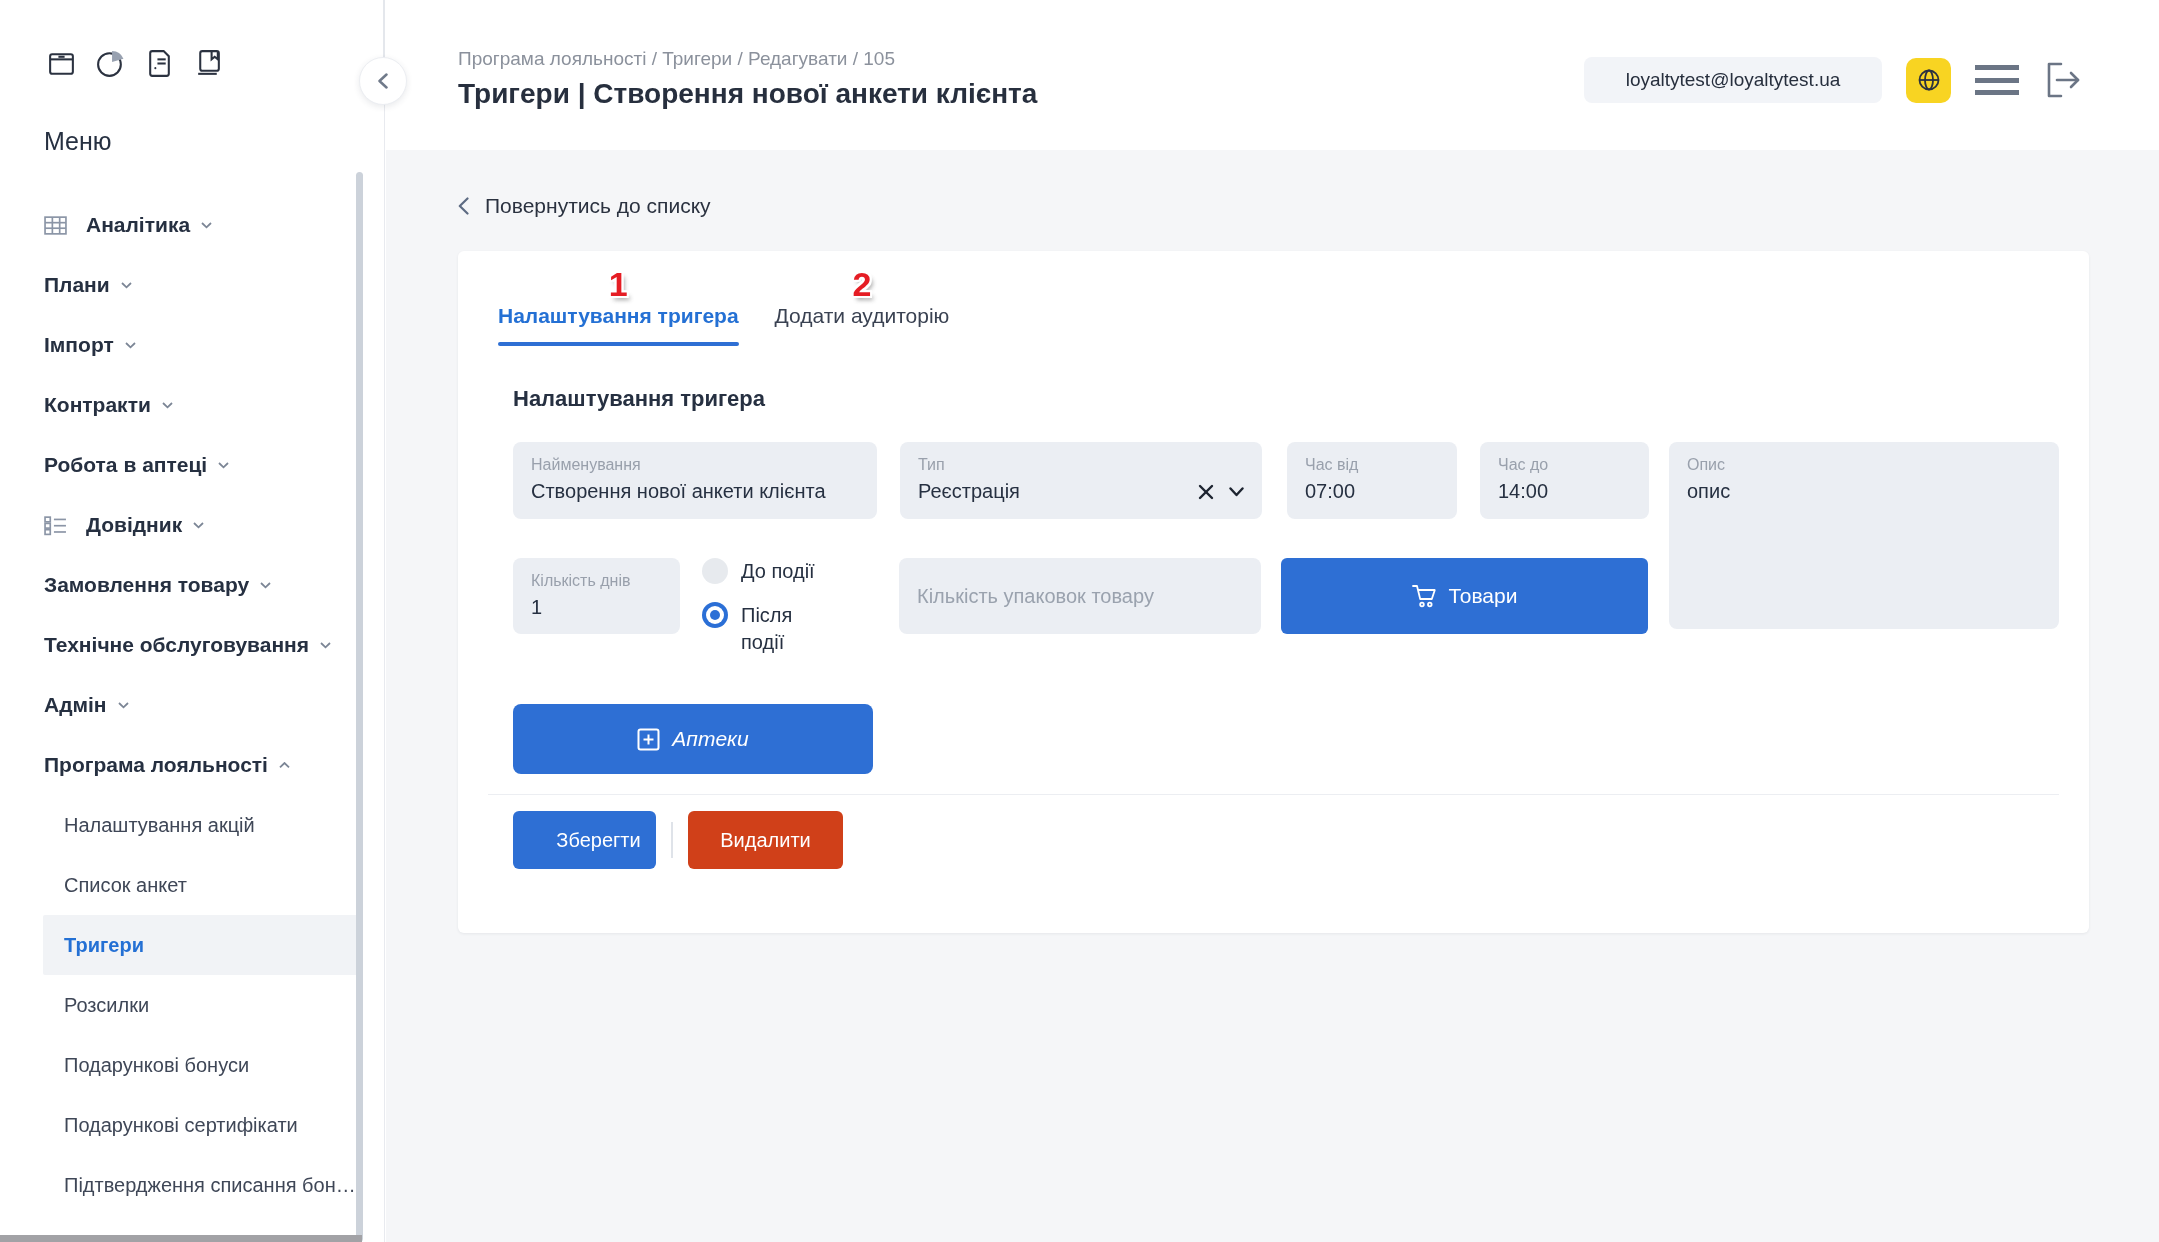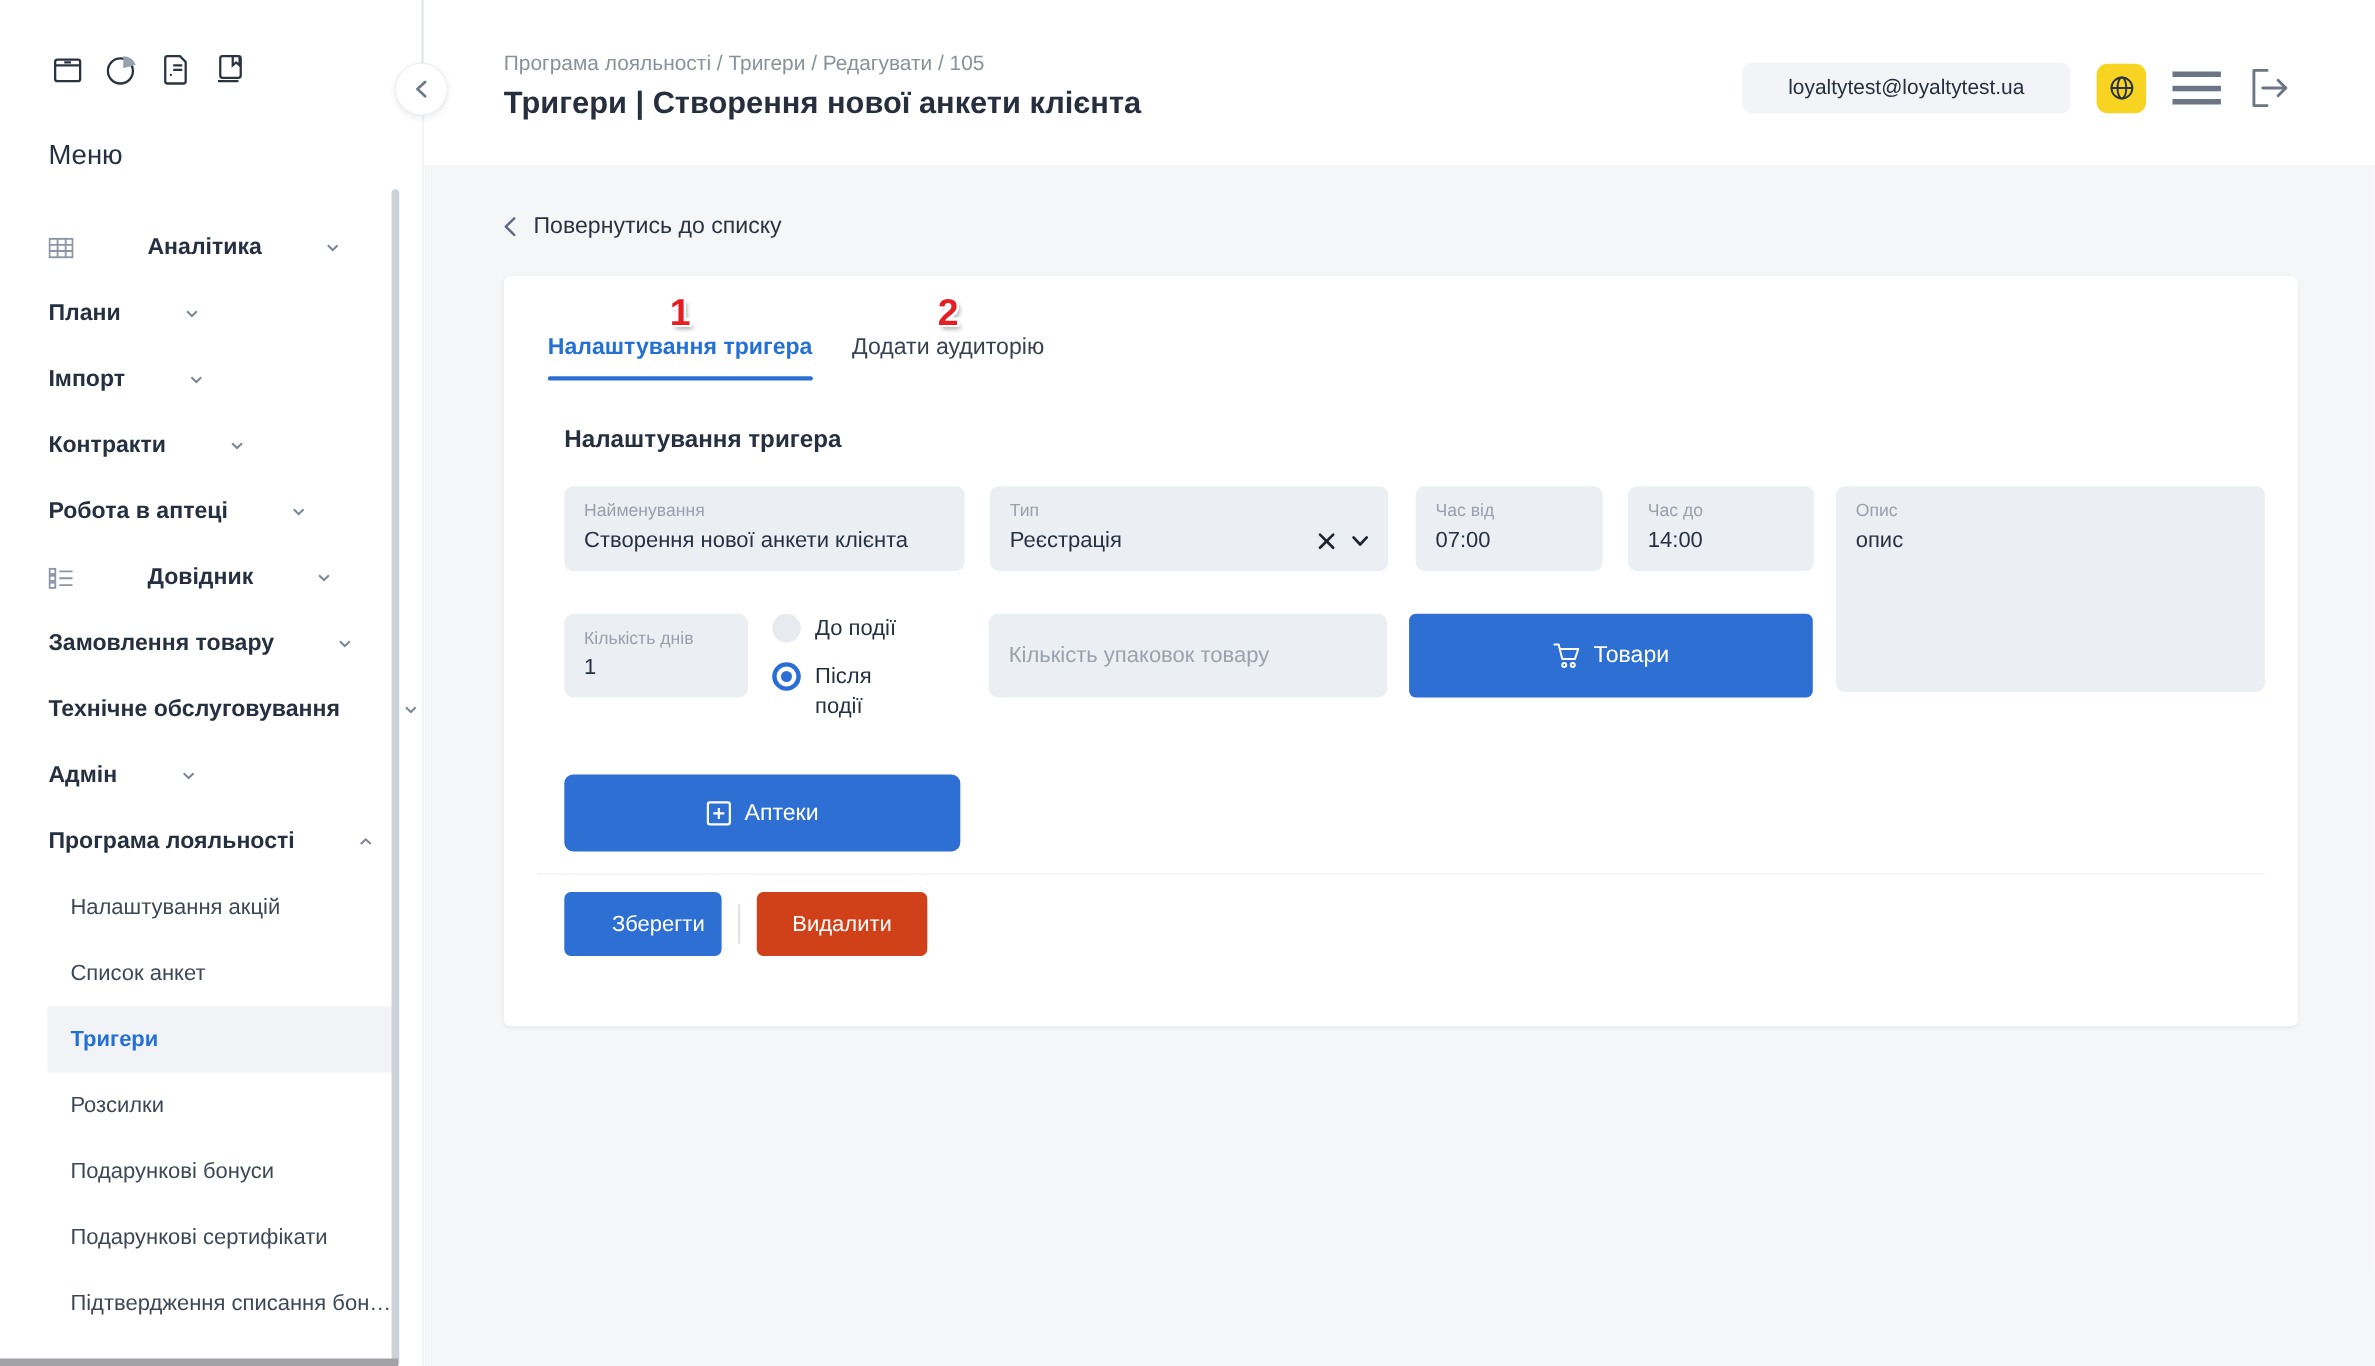--- a/index.html
+++ b/index.html
@@ -14,21 +14,21 @@
   
   .sidebar {
     position:absolute; left:0; top:0; width:385px; height:1242px;
     background:#ffffff; border-right:1px solid #e8eaef; overflow:hidden;
   }
   .side-icons { display:flex; gap:18px; padding:48px 0 0 46px; }
   .side-icons .ico { width:31px; height:31px; display:inline-flex; align-items:center; justify-content:center; cursor:pointer; }
   .menu-title { font-size:25px; font-weight:500; color:#263041; margin:48px 0 0 44px; }
   .nav { margin-top:39px; }
   .nav-item {
-    height:60px; display:flex; align-items:center; padding-left:44px; cursor:pointer;gap:48px;
+    height:60px; display:flex; align-items:center; padding-left:44px; cursor:pointer;
   }
   .nav-item .nav-ico { width:24px; height:24px; margin-right:18px; display:inline-flex; align-items:center; }
   .nav-label { font-size:21px; font-weight:700; color:#263041; white-space:nowrap; }
   .chev { margin-left:11px; display:inline-flex; align-items:center; }
   .sub-item {
     height:60px; display:flex; align-items:center; padding-left:64px; cursor:pointer;
     font-size:20px; color:#3f4757; white-space:nowrap;
   }
   .sub-item.active { position:relative; }
   .sub-item.active .sub-bg {
@@ -124,21 +124,21 @@
     font-family:"Liberation Sans", sans-serif; font-size:20px; color:#263041;
   }
   .packs-input::placeholder { color:#9aa2ae; opacity:1; }
   .btn { border:none; color:#ffffff; font-family:"Liberation Sans", sans-serif; cursor:pointer; }
   .btn-products {
     width:367px; height:76px; margin-left:20px; background:#2e6fd4; border-radius:6px;
     font-size:21px; display:flex; align-items:center; justify-content:center; gap:10px;
   }
   .btn-pharmacies {
     width:360px; height:70px; margin-top:48px; background:#2e6fd4; border-radius:8px;
-    font-size:21px; display:flex; align-items:center; justify-content:center; gap:12px;
+    font-size:21px; display:flex; align-items:center; justify-content:center; gap:12px;font-style:italic;
   }
   .card-divider { height:1px; background:#eceef2; margin:20px 30px 0 30px; }
   .actions { display:flex; align-items:center; margin:16px 0 0 55px; }
   .btn-save { width:143px; height:58px; background:#2e6fd4; border-radius:6px; font-size:20px;padding-left:28px; }
   .actions-sep { width:2px; height:36px; background:#dfe3e9; margin:0 15px; }
   .btn-delete { width:155px; height:58px; background:#d04019; border-radius:6px; font-size:20px; }
 </style>
 </head>
 <body>
 

